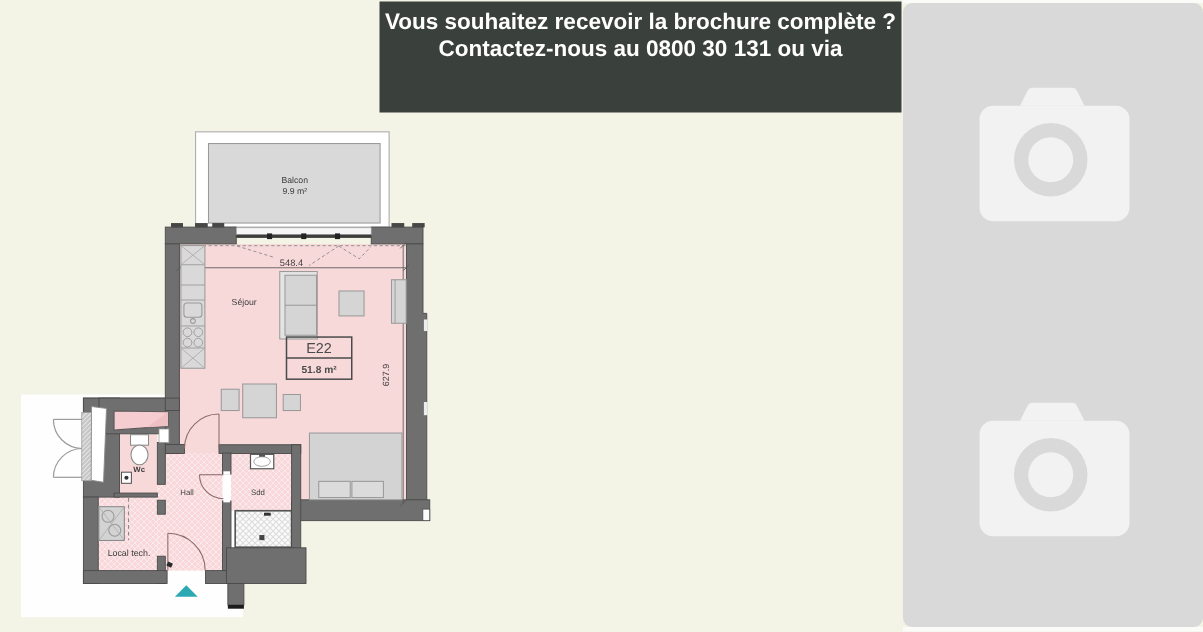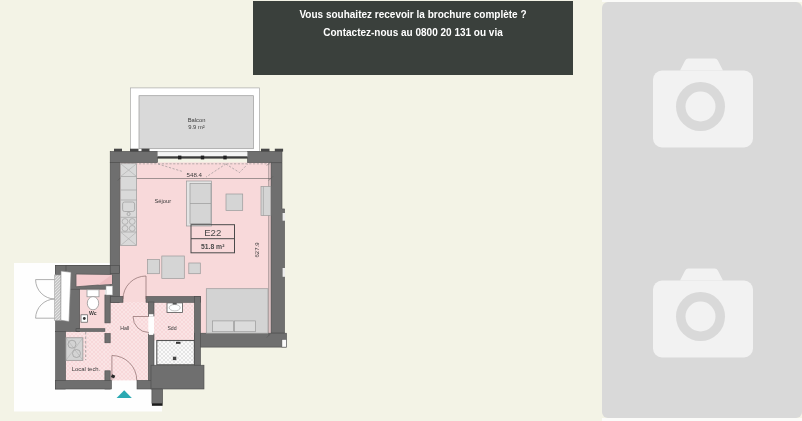--- a/index.html
+++ b/index.html
@@ -1,31 +1,31 @@
 <!DOCTYPE html>
 <html><head>
 <meta charset="utf-8">
 <style>
   html,body{margin:0;padding:0;}
   body{width:802px;height:421px;background:#f3f3e6;position:relative;overflow:hidden;
        font-family:"Liberation Sans", sans-serif;}
-  .banner{position:absolute;left:253px;top:1px;width:320px;height:74px;background:#3a403c;
-          color:#ffffff;font-weight:bold;font-size:10px;line-height:18.4px;text-align:center;
+  .banner{position:absolute;left:253px;top:1px;width:348px;height:74px;background:#3a403c;
+          color:#ffffff;font-weight:bold;font-size:15px;line-height:18.4px;text-align:center;
           padding-top:5px;box-sizing:border-box;}
   .banner div{white-space:nowrap;}
   .panel{position:absolute;left:602px;top:2px;width:200px;height:415.5px;background:#d9d9d9;
          border-radius:6px;}
   .plan{position:absolute;left:0;top:0;}
 </style>
 </head>
 <body>
 
 <div class="banner">
     <div>Vous souhaitez recevoir la brochure complète ?</div>
-    <div>Contactez-nous au 0800 20 131 ou via</div>
+    <div>Contactez-nous au 0800 30 131 ou via</div>
   </div>
 
 <div class="panel"></div>
 
 <div style="position:absolute;left:602px;top:417.5px;width:200px;height:3.5px;background:#fbfbf9;"></div>
 <div style="position:absolute;left:602px;top:0px;width:200px;height:2px;background:#fbfbf9;"></div>
 
 <svg class="plan" style="left:602px;top:2px" width="198" height="416" viewBox="0 0 198 416">
   <g fill="#f2f2f2">
     <path d="M78,68.5 L83,58.7 Q84,56.5 86.5,56.5 L112.5,56.5 Q115,56.5 116,58.7 L121,68.5 Z"></path>

